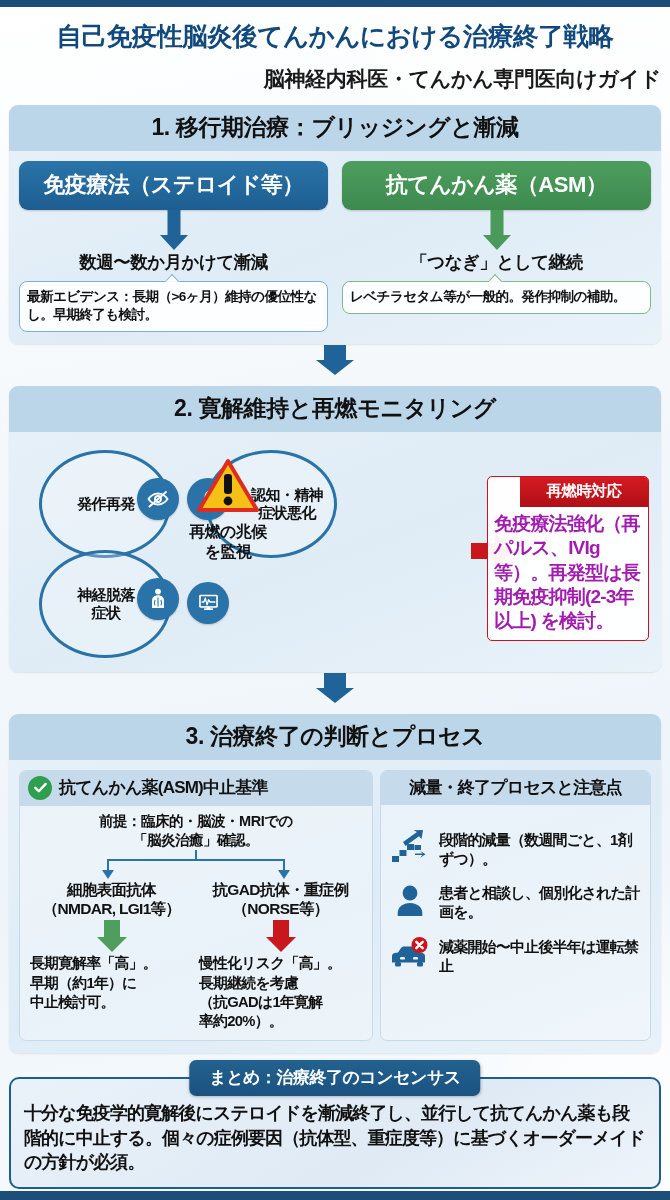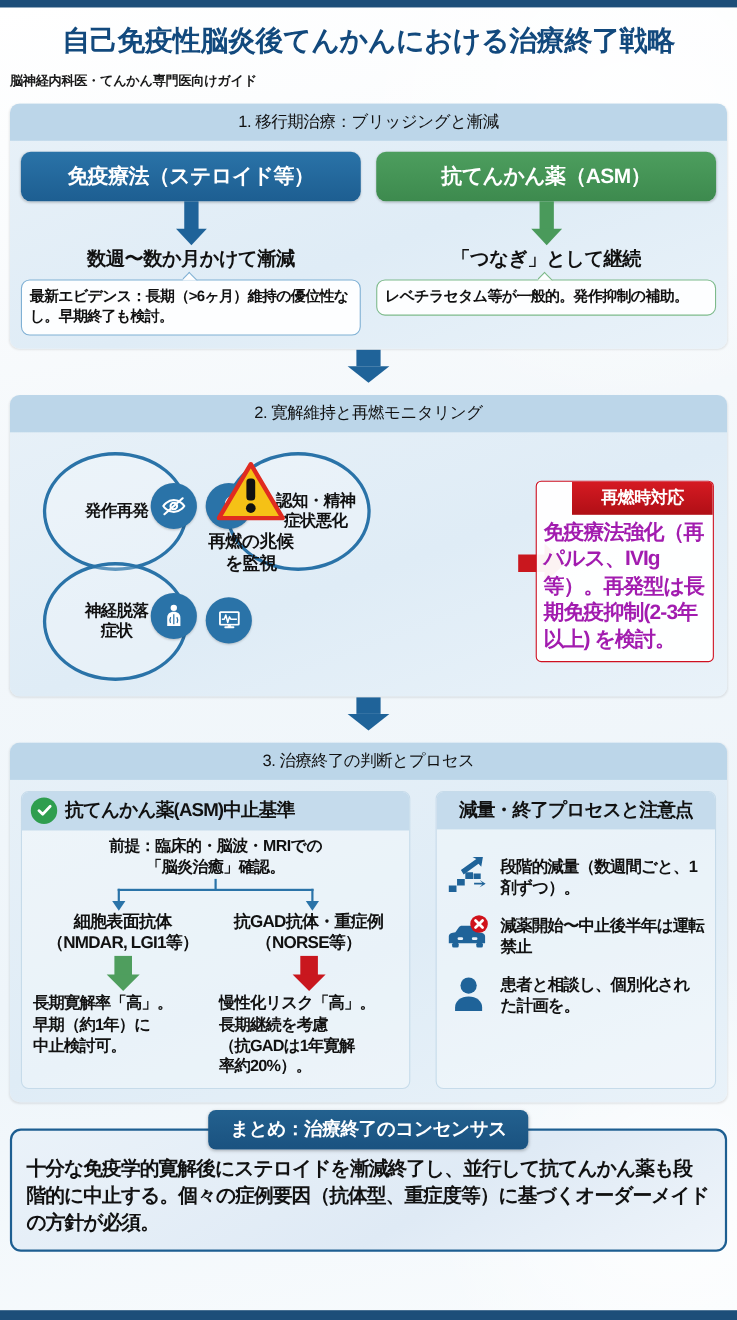--- a/index.html
+++ b/index.html
@@ -28,42 +28,42 @@
   .doc-title {
     text-align:center;
     font-size:25.5px;
     font-weight:bold;
     color:#12497d;
     letter-spacing:-0.4px;
     margin-top:12px;
     text-shadow: 0 1px 0 rgba(255,255,255,0.8);
   }
   .doc-sub {
-    text-align:left;
-    font-size:12px;
+    text-align:right;
+    font-size:21px;
     font-weight:bold;
     color:#1a1a1a;
     margin-top:11px;
     letter-spacing:-0.3px;
   }
 
   
   .section {
     margin-top:12px;
     border-radius:9px;
     overflow:hidden;
     background: linear-gradient(160deg,#e8f1f8 0%, #dfecf6 55%, #e9f2f9 100%);
     box-shadow: 0 1px 2px rgba(0,0,0,0.09);
     position:relative;
   }
   .sec-head {
     background:#bcd6e9;
     text-align:center;
-    font-size:15px;
-    font-weight:normal;
+    font-size:23px;
+    font-weight:bold;
     color:#111;
     padding:7px 0 8px;
     letter-spacing:-0.4px;
   }
   .sec-body { position:relative; padding:10px 10px 12px; }
 
   
   .big-arrow { height:30px; position:relative; }
   .big-arrow .stem {
     position:absolute; left:50%; top:1px; transform:translateX(-50%);
@@ -78,21 +78,21 @@
   }
 
   
   .s1-cols { display:flex; gap:14px; }
   .s1-col { flex:1; display:flex; flex-direction:column; align-items:center; }
   .pill {
     width:100%;
     border-radius:9px;
     text-align:center;
     color:#fff;
-    font-size:19px;
+    font-size:22px;
     font-weight:bold;
     padding:9px 4px 10px;
     letter-spacing:-0.5px;
     box-shadow: 0 1px 2px rgba(0,0,0,0.18);
   }
   .pill.blue { background: linear-gradient(180deg,#2a73a8 0%, #1d5e91 100%); }
   .pill.green { background: linear-gradient(180deg,#4d9e5e 0%, #3d8a4e 100%); }
 
   .darrow { position:relative; height:40px; width:100%; }
   .darrow .stem { position:absolute; left:50%; top:0; transform:translateX(-50%); width:13px; height:26px; }
@@ -191,21 +191,21 @@
     color:#fff; font-size:15.5px; font-weight:bold; text-align:center;
     padding:4px 0 5px; letter-spacing:-0.5px;margin-left:32px;
   }
   .redbox-body {
     padding:5px 6px 7px;
     font-size:19px; font-weight:bold; line-height:1.28; color:#a21caf;
     letter-spacing:-0.8px;
   }
 
   
-  .s3-cols { display:flex; gap:23px; }
+  .s3-cols { display:flex; gap:7px; }
   .panel {
     background:rgba(255,255,255,0.32);
     border:1px solid #c6dbea;
     border-radius:7px;
     overflow:hidden;
   }
   .panel-l { width:354px; }
   .panel-r { flex:1; }
   .panel-head {
     background:#c5dbec;
@@ -497,43 +497,43 @@
                   <path d="M24.5 21h6.5v-5h-6.5z"></path>
                   <path d="M24 27l6-4.5 6 4.5-6 4.5z" opacity="0"></path>
                   <path d="M25 24.5h7.5l-2.6-2.8 5.6 3.6-5.6 3.6 2.6-2.8H25z"></path>
                 </svg>
               </span>
               <span class="tip-text">段階的減量（数週間ごと、1剤ずつ）。</span>
             </div>
 
             <div class="tip-row">
               <span class="tip-icon">
+                <svg width="40" height="38" viewBox="0 0 40 38" fill="#1f6399">
+                  <circle cx="20" cy="11" r="7.4"></circle>
+                  <path d="M20 21c-7 0-12.3 4.3-12.3 9.8V34h24.6v-3.2C32.3 25.3 27 21 20 21z"></path>
+                </svg>
+              </span>
+              <span class="tip-text">患者と相談し、個別化された計画を。</span>
+            </div>
+
+            <div class="tip-row">
+              <span class="tip-icon">
                 <svg width="40" height="38" viewBox="0 0 40 38">
                   <path d="M3 26.5h32v-6.2c0-1.6-1.1-2.9-2.6-3.2l-3.5-.7-3-4.3c-.7-1-1.8-1.6-3-1.6H14c-1.2 0-2.3.6-3 1.6l-3 4.3-3.4.7C3.1 17.4 2 18.7 2 20.3v6.2z" fill="#1f6399"></path>
                   <rect x="5" y="26" width="6" height="4.4" rx="1.5" fill="#1f6399"></rect>
                   <rect x="27" y="26" width="6" height="4.4" rx="1.5" fill="#1f6399"></rect>
                   <rect x="10" y="21" width="5" height="2.6" rx="1.2" fill="#eaf2f8"></rect>
                   <rect x="23" y="21" width="5" height="2.6" rx="1.2" fill="#eaf2f8"></rect>
                   <circle cx="29.5" cy="9" r="8" fill="#d0121b"></circle>
                   <path d="M26.3 5.8 L32.7 12.2 M32.7 5.8 L26.3 12.2" stroke="#fff" stroke-width="2.5" stroke-linecap="round"></path>
                 </svg>
               </span>
               <span class="tip-text">減薬開始〜中止後半年は運転禁止</span>
             </div>
 
-            <div class="tip-row">
-              <span class="tip-icon">
-                <svg width="40" height="38" viewBox="0 0 40 38" fill="#1f6399">
-                  <circle cx="20" cy="11" r="7.4"></circle>
-                  <path d="M20 21c-7 0-12.3 4.3-12.3 9.8V34h24.6v-3.2C32.3 25.3 27 21 20 21z"></path>
-                </svg>
-              </span>
-              <span class="tip-text">患者と相談し、個別化された計画を。</span>
-            </div>
-
           </div>
         </div>
 
       </div>
     </div>
   </div>
 
   <div class="summary">
     <div class="summary-tab">まとめ：治療終了のコンセンサス</div>
     <div class="summary-box">十分な免疫学的寛解後にステロイドを漸減終了し、並行して抗てんかん薬も段階的に中止する。個々の症例要因（抗体型、重症度等）に基づくオーダーメイドの方針が必須。</div>

